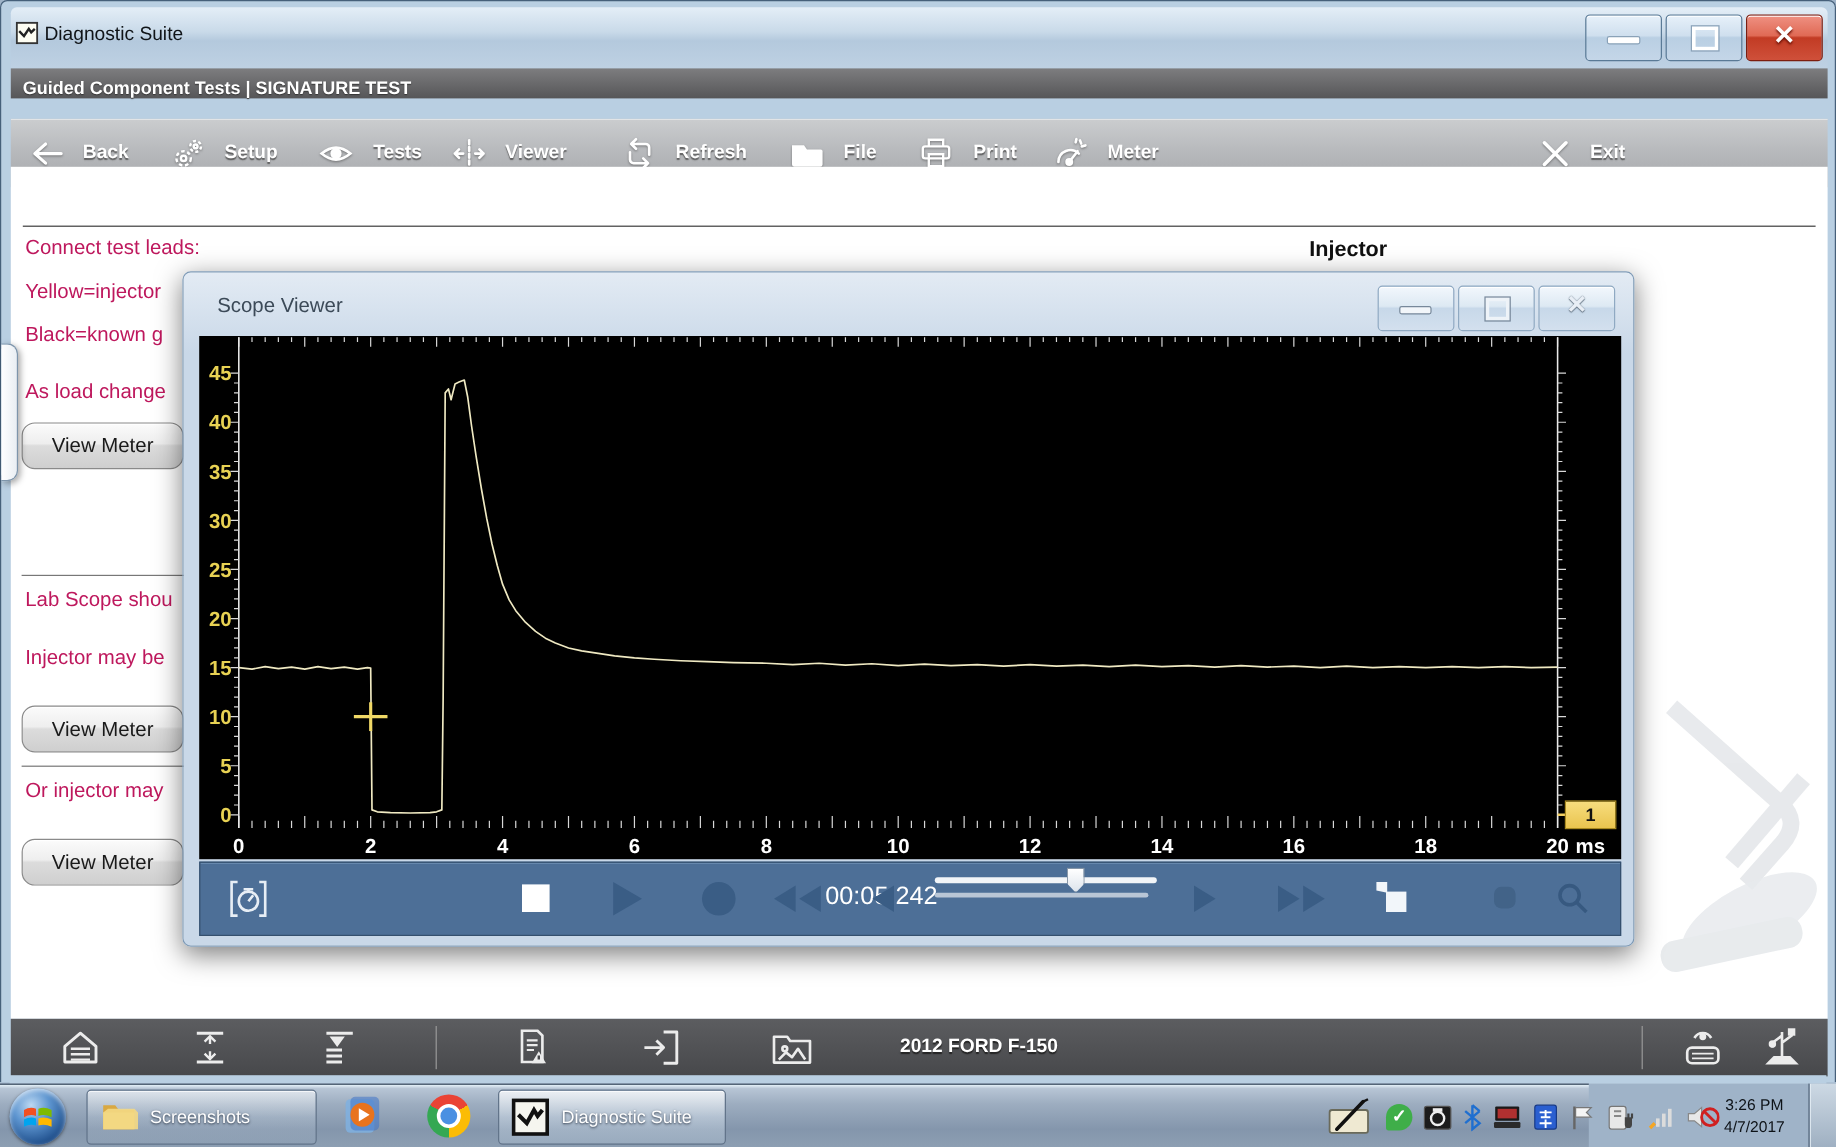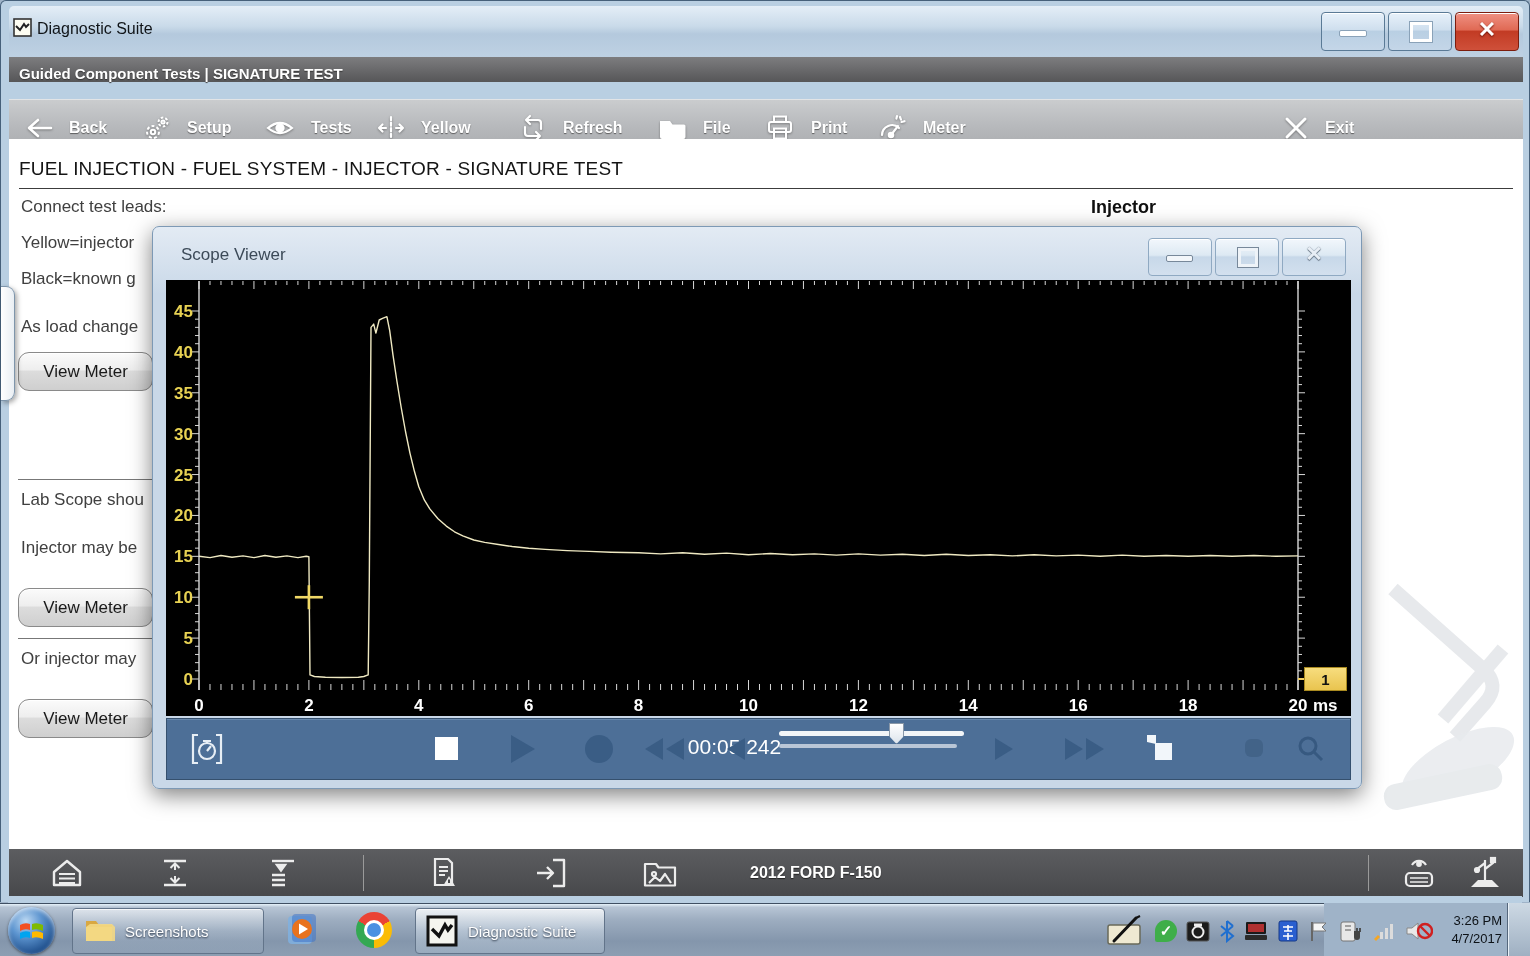--- a/index.html
+++ b/index.html
@@ -24,21 +24,21 @@
   
   #toolbar{left:8px;top:81px;width:1514px;height:57px;background:linear-gradient(180deg,#cbcdcf 0%,#b8babd 45%,#a6a8ab 100%);box-shadow:inset 0 1px 0 #e2e4e6;margin-top:17px;}
   .tb-item{top:0;height:57px;display:flex;align-items:center;gap:14px;cursor:pointer;}
   .tb-item svg{filter:drop-shadow(0 1px 1px rgba(60,60,60,.5));}
   .tb-label{color:#fff;font-size:16px;font-weight:bold;text-shadow:0 1px 1px rgba(70,70,70,.8);}
 
   
   #client{left:8px;top:138px;width:1514px;height:710px;background:#fff;}
   #page-title{left:10px;top:19px;font-size:19px;color:#141414;letter-spacing:.2px;}
   #title-rule{left:10px;top:49px;width:1494px;height:0;border-top:1px solid #3c3c3c;}
-  .body-text{left:12px;font-size:17px;color:#404040;white-space:nowrap;}
+  .body-text{left:12px;font-size:17px;color:#be185d;white-space:nowrap;}
   #connector-label{left:1082px;top:58px;font-size:18px;font-weight:bold;color:#101010;}
   .viewmeter{left:9px;width:133px;height:37px;background:linear-gradient(180deg,#fbfbfb 0%,#eeeeee 45%,#dcdcdc 50%,#cfcfcf 100%);border:1px solid #8a8a8a;border-radius:11px;font-size:17px;color:#1a1a1a;display:flex;align-items:center;justify-content:center;cursor:pointer;box-shadow:inset 0 1px 0 #fff;}
   .hsep{left:9px;width:143px;border-top:1px solid #777;}
   #side-tab{left:-8px;top:147px;width:13px;height:113px;background:linear-gradient(90deg,#fff,#e9eef3);border:1px solid #7e95ab;border-left:none;border-radius:0 9px 9px 0;box-shadow:2px 2px 5px rgba(0,0,0,.35);}
   #watermark{right:0;bottom:10px;opacity:.55;}
 
   
   #scope-win{left:152px;top:226px;width:1208px;height:561px;background:linear-gradient(180deg,#e3ebf4,#c9d8e8 12%,#c9d8e8);border:1px solid #7d99b5;border-radius:7px;box-shadow:0 6px 22px rgba(0,0,0,.5);}
   #scope-title{left:28px;top:18px;font-size:17px;color:#3c4a58;}
   .sc-btn{top:11px;width:62px;height:36px;border:1px solid #8fa9c2;border-radius:4px;background:linear-gradient(180deg,#f2f7fc 0%,#dde9f3 45%,#c7d8e9 50%,#d3e0ee 100%);box-shadow:inset 0 1px 0 #fff;cursor:pointer;}
@@ -73,21 +73,21 @@
   #frame-bottom{left:8px;top:896px;width:1514px;height:7px;background:#b9cfe2;}
 
   
   #taskbar{left:0;top:903px;width:1324px;height:53px;background:linear-gradient(180deg,#e6f2fa 0%,#b7c5d5 6%,#9dadc0 30%,#8496ac 70%,#8d9fb3 100%);border-top:1px solid #3f4f62;}
   .tk-btn{top:4px;height:44px;border-radius:4px;display:flex;align-items:center;cursor:pointer;}
   .tk-framed{border:1px solid #62748a;background:linear-gradient(180deg,rgba(255,255,255,.55),rgba(210,222,233,.25) 50%,rgba(150,168,188,.25));box-shadow:inset 0 1px 0 rgba(255,255,255,.7);}
   .tk-active{background:linear-gradient(180deg,rgba(255,255,255,.75),rgba(222,233,243,.45) 50%,rgba(170,188,206,.45));}
   .tk-label{color:#fff;font-size:15px;text-shadow:0 1px 2px rgba(30,40,55,.9);margin-left:10px;}
   #tray{top:0;height:53px;display:flex;align-items:center;gap:9px;}
   .tray-ico{cursor:pointer;}
-  #clock{left:1422px;top:8px;width:80px;text-align:right;color:#0d1217;font-size:13px;line-height:18px;cursor:pointer;}
+  #clock{left:1422px;top:8px;width:80px;text-align:center;color:#0d1217;font-size:13px;line-height:18px;cursor:pointer;}
   #show-desktop{left:1507px;top:903px;width:23px;height:53px;background:linear-gradient(180deg,#cdd9e4,#9fb0c2);border-left:1px solid #55677c;box-shadow:inset 1px 0 0 #e8f0f7;cursor:pointer;}
 </style>
 </head>
 <body>
 
 <div id="stage">
 
   <div class="abs" id="app-window">
 
     <div class="abs" id="titlebar" style="background:linear-gradient(180deg,#e4eef7 0%,#c9dae9 40%,#b4c9dd 55%,#bed1e3 100%);border-radius:5px 5px 0 0;">
@@ -132,21 +132,21 @@
           <path d="M3 15 Q15 5 27 15 Q15 25 3 15 Z"></path>
             <circle cx="15" cy="15" r="3.6" fill="#fff"></circle>
         </svg>
         <span class="tb-label">Tests</span>
       </div>
       <div class="abs tb-item" style="left:366px">
         <svg width="32" height="30" viewBox="0 0 30 30" fill="none" stroke="#fff" stroke-width="2.2" stroke-linecap="round" stroke-linejoin="round">
           <path d="M15 4 v22" stroke-dasharray="3.2 2.4"></path>
           <path d="M10 15 H3 m3.5 -3.5 L3 15 l3.5 3.5 M20 15 h7 m-3.5 -3.5 L27 15 l-3.5 3.5"></path>
         </svg>
-        <span class="tb-label">Yellow</span>
+        <span class="tb-label">Viewer</span>
       </div>
       <div class="abs tb-item" style="left:508px">
         <svg width="32" height="30" viewBox="0 0 30 30" fill="none" stroke="#fff" stroke-width="2.2" stroke-linecap="round" stroke-linejoin="round">
           <path d="M8 7 h12 a3 3 0 0 1 3 3 v6 M8 7 l4 -4 M8 7 l4 4"></path>
           <path d="M22 23 H10 a3 3 0 0 1 -3 -3 v-6 M22 23 l-4 4 M22 23 l-4 -4"></path>
         </svg>
         <span class="tb-label">Refresh</span>
       </div>
       <div class="abs tb-item" style="left:646px">
         <svg width="34" height="30" viewBox="0 0 30 30">
@@ -173,21 +173,20 @@
       </div>
       <div class="abs tb-item" style="left:1272px">
         <svg width="30" height="30" viewBox="0 0 30 30" fill="none" stroke="#fff" stroke-width="3" stroke-linecap="round">
             <path d="M6 6 L24 24 M24 6 L6 24"></path>
           </svg>
         <span class="tb-label">Exit</span>
       </div>
     </div>
 
     <div class="abs" id="client">
-      <div class="abs" id="page-title">FUEL INJECTION - FUEL SYSTEM - INJECTOR - SIGNATURE TEST</div>
       <div class="abs" id="title-rule"></div>
 
       <div class="abs body-text" style="top:58px">Connect test leads:</div>
       <div class="abs body-text" style="top:94px">Yellow=injector</div>
       <div class="abs body-text" style="top:130px">Black=known g</div>
       <div class="abs body-text" style="top:178px">As load change</div>
       <div class="abs" id="connector-label">Injector</div>
 
       <div class="abs viewmeter" style="top:213px">View Meter</div>
 

